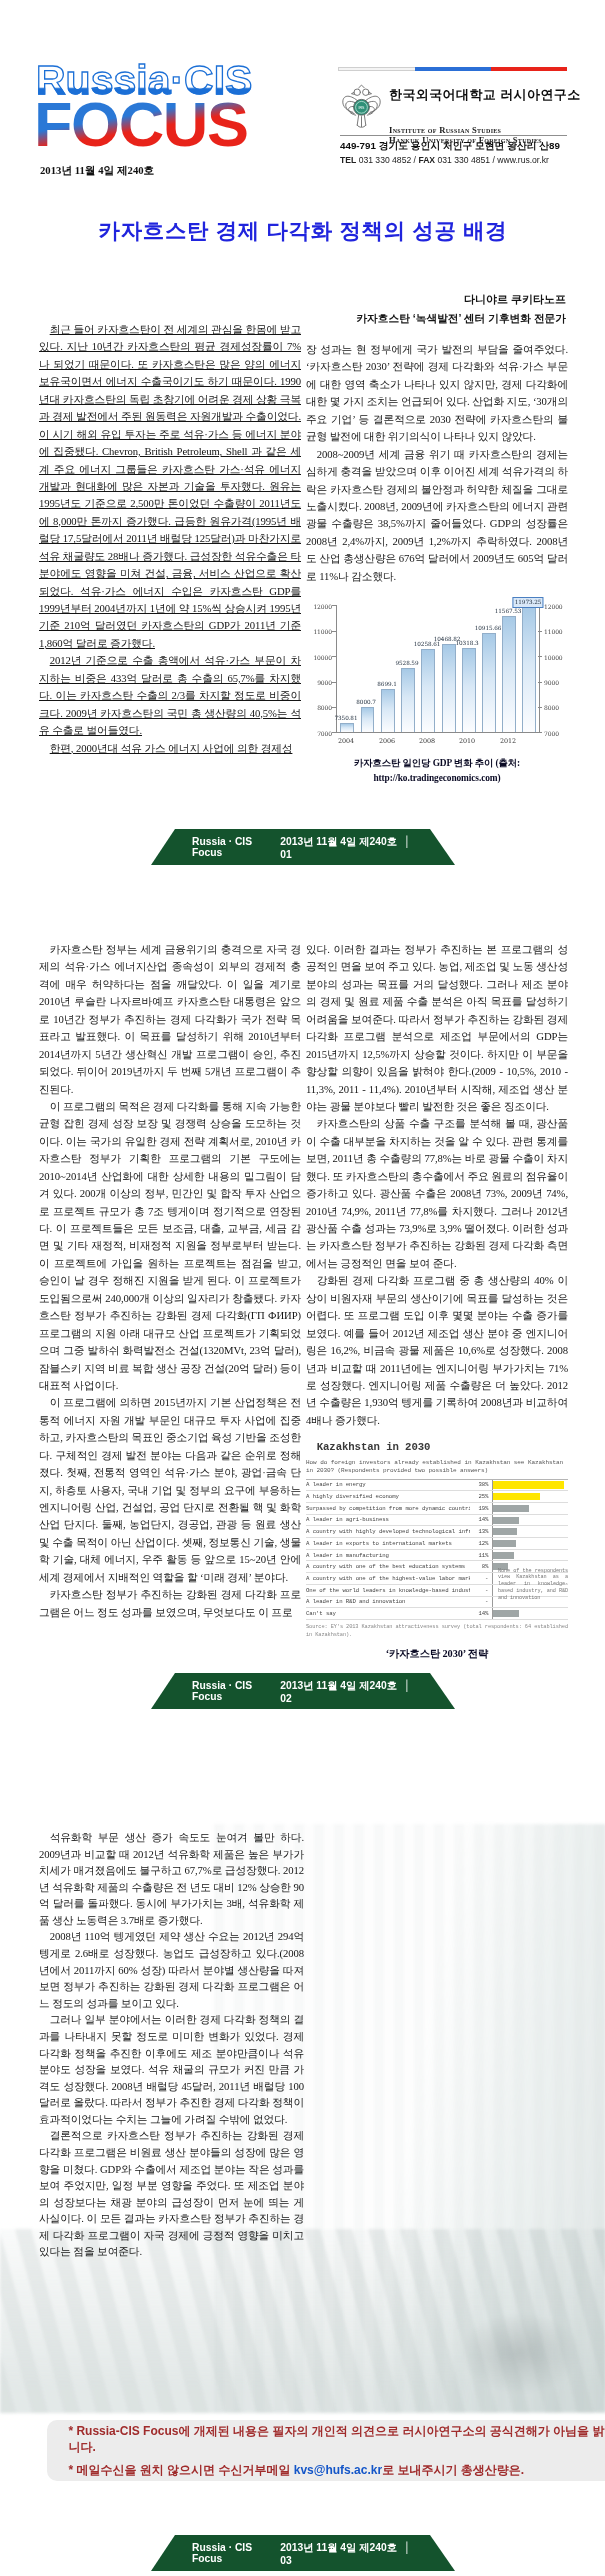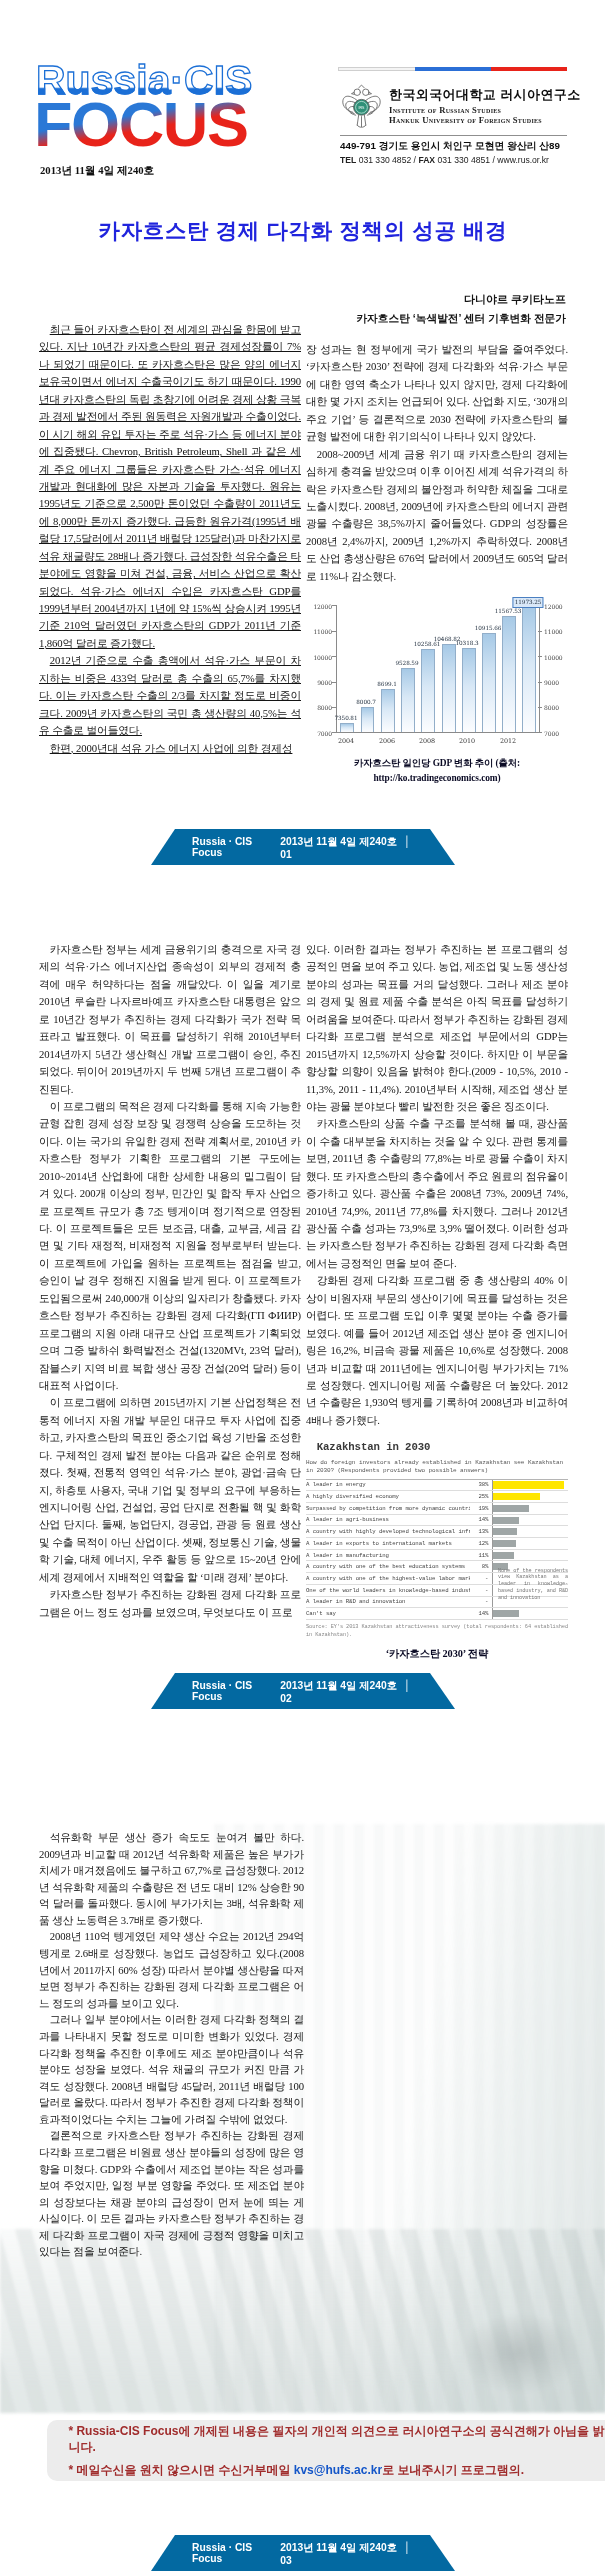--- a/index.html
+++ b/index.html
@@ -19,21 +19,21 @@
 
   .flag-line{left:338px;top:67px;width:229px;height:3.6px;display:flex;}
   .flag-line .seg{flex:1;height:100%;}
   .flag-white{background:#f4f4f4;border:0.7px solid #cfcfcf;border-right:none;box-sizing:border-box;}
   .flag-blue{background:#2b6fd6;}
   .flag-red{background:#e8231a;}
 
   #emblem{left:340px;top:83px;width:43px;height:50px;}
   #inst-name-ko{left:389px;top:86px;font-size:13px;font-weight:800;color:#0d0d0d;letter-spacing:0.4px;}
   .inst-en{left:389px;font-family:"Liberation Serif",serif;font-variant:small-caps;
-    font-size:8.6px;color:#1a1a1a;letter-spacing:0.3px;font-weight:600;}
+    font-size:8.6px;color:#1a1a1a;letter-spacing:0.3px;font-weight:600;margin-top:20px;}
   #inst-en1{top:105px;} #inst-en2{top:115px;}
   #inst-divider{left:340px;top:135px;width:227px;height:0.7px;background:#8f8f8f;}
   #inst-addr{left:340px;top:140px;font-size:9.8px;font-weight:800;color:#0d0d0d;}
   #inst-contact{left:340px;top:155px;font-size:8.6px;color:#222;}
   #inst-contact b{font-weight:800;}
   #inst-contact .web{color:#222;}
 
   
   #article-title{left:0;top:216px;width:606px;text-align:center;font-size:21.4px;font-weight:800;
     color:#2024dd;letter-spacing:0.7px;}
@@ -77,21 +77,21 @@
   .ey-label{flex:1;font-size:5.7px;color:#444;white-space:nowrap;overflow:hidden;}
   .ey-pct{width:18.5px;text-align:right;padding-right:3.6px;font-size:5.7px;color:#444;}
   .ey-barzone{width:75px;align-self:stretch;border-left:0.7px solid #9a9a9a;display:flex;align-items:center;}
   .ey-bar{height:7.1px;}
   #ey-note{position:absolute;right:0;top:88px;width:70px;font-size:5.2px;color:#777;line-height:1.3;}
   #ey-source{font-size:5.3px;color:#888;margin-top:2.9px;}
   #ey-caption{margin-top:6.4px;text-align:center;font-weight:bold;font-size:10.3px;
     font-family:"Liberation Serif",serif;color:#0b0b25;}
 
   
-  .footer-band{position:absolute;left:151px;width:304px;height:36px;background:#0369a1;
+  .footer-band{position:absolute;left:151px;width:304px;height:36px;background:#14532d;
     clip-path:polygon(24px 0,279px 0,304px 100%,0 100%);
     display:flex;align-items:center;justify-content:space-between;
     padding:0 41px;box-sizing:border-box;color:#fff;font-weight:bold;font-size:10.3px;z-index:3;}
   #footer-1{top:829px;} #footer-2{top:1673px;} #footer-3{top:2535px;}
   .fb-right span{margin-left:4.3px;}
 
   
   #p3-art{left:214px;top:1824px;width:392px;height:588px;z-index:0;opacity:.5;filter:blur(1.4px);
     background:
       radial-gradient(closest-side at 78% 90%, rgba(60,72,74,.55), rgba(60,72,74,0) 70%),
@@ -349,21 +349,21 @@
   <div class="abs col" id="col-p3">
     <p>석유화학 부문 생산 증가 속도도 눈여겨 볼만 하다. 2009년과 비교할 때 2012년 석유화학 제품은 높은 부가가치세가 매겨졌음에도 불구하고 67,7%로 급성장했다. 2012년 석유화학 제품의 수출량은 전 년도 대비 12% 상승한 90억 달러를 돌파했다. 동시에 부가가치는 3배, 석유화학 제품 생산 노동력은 3.7배로 증가했다.</p>
     <p>2008년 110억 텡게였던 제약 생산 수요는 2012년 294억 텡게로 2.6배로 성장했다. 농업도 급성장하고 있다.(2008년에서 2011까지 60% 성장) 따라서 분야별 생산량을 따져 보면 정부가 추진하는 강화된 경제 다각화 프로그램은 어느 정도의 성과를 보이고 있다.</p>
     <p>그러나 일부 분야에서는 이러한 경제 다각화 정책의 결과를 나타내지 못할 정도로 미미한 변화가 있었다. 경제 다각화 정책을 추진한 이후에도 제조 분야만큼이나 석유 분야도 성장을 보였다. 석유 채굴의 규모가 커진 만큼 가격도 성장했다. 2008년 배럴당 45달러, 2011년 배럴당 100달러로 올랐다. 따라서 정부가 추진한 경제 다각화 정책이 효과적이었다는 수치는 그늘에 가려질 수밖에 없었다.</p>
     <p>결론적으로 카자흐스탄 정부가 추진하는 강화된 경제 다각화 프로그램은 비원료 생산 분야들의 성장에 많은 영향을 미쳤다. GDP와 수출에서 제조업 분야는 작은 성과를 보여 주었지만, 일정 부분 영향을 주었다. 또 제조업 분야의 성장보다는 채광 분야의 급성장이 먼저 눈에 띄는 게 사실이다. 이 모든 결과는 카자흐스탄 정부가 추진하는 경제 다각화 프로그램이 자국 경제에 긍정적 영향을 미치고 있다는 점을 보여준다.</p>
   </div>
 
   <div class="abs" id="notice">
     <div>* Russia-CIS Focus에 개제된 내용은 필자의 개인적 의견으로 러시아연구소의 공식견해가 아님을 밝힙니다.</div>
     <div>
-      <span>* 메일수신을 원치 않으시면 수신거부메일 </span><span class="notice-email">kvs@hufs.ac.kr</span><span>로 보내주시기 프로그램의.</span>
+      <span>* 메일수신을 원치 않으시면 수신거부메일 </span><span class="notice-email">kvs@hufs.ac.kr</span><span>로 보내주시기 총생산량은.</span>
     </div>
   </div>
 
   <div class="footer-band" id="footer-3">
     <span class="fb-brand">Russia · CIS Focus</span>
     <span class="fb-right">
       <span>2013년 11월 4일 제240호</span>
       <span>│</span>
       <span>03</span>
     </span>

